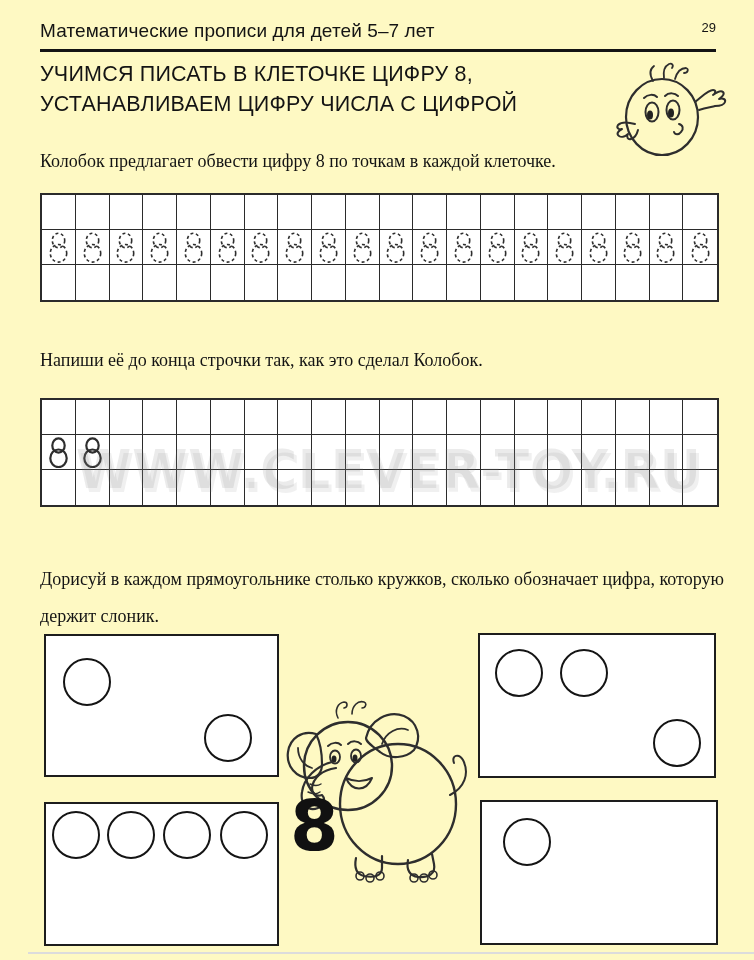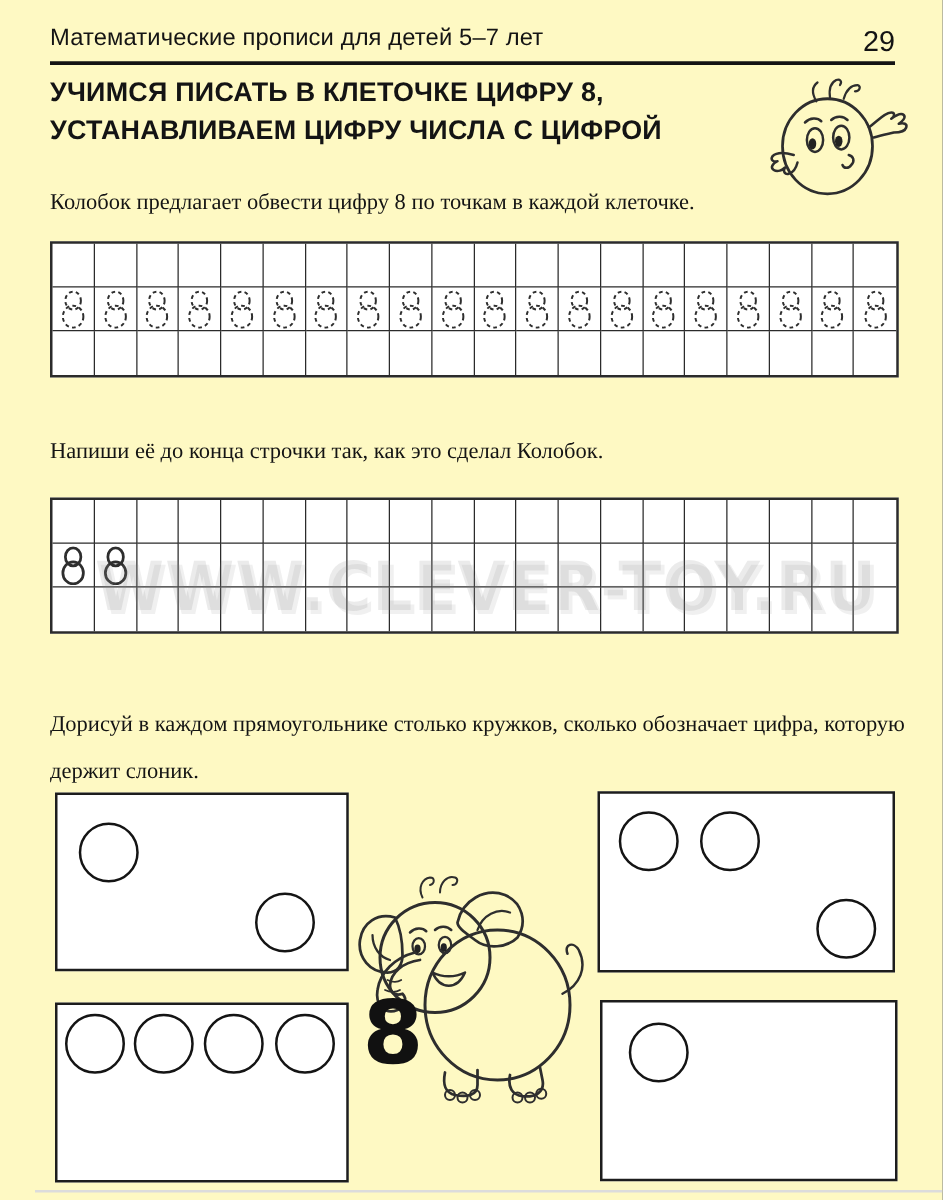--- a/index.html
+++ b/index.html
@@ -3,24 +3,24 @@
 <meta charset="utf-8">
 <style>
   html,body{margin:0;padding:0;background:#888;}
   .page{
     position:relative;width:754px;height:960px;background:#fef9c3;
     font-family:"Liberation Sans",sans-serif;color:#141414;overflow:hidden;
     margin:0 auto;
   }
   
   .header-title{position:absolute;left:40px;top:20px;font-size:19px;letter-spacing:.1px;}
-  .page-number{position:absolute;right:38px;top:20px;font-size:23px;}
+  .page-number{position:absolute;right:38px;top:20px;font-size:13px;}
   .header-rule{position:absolute;left:40px;top:49px;width:676px;height:2.6px;background:#141414;}
   
-  .lesson-title{position:absolute;left:40px;top:59px;font-size:21.5px;font-weight:bold;line-height:30px;letter-spacing:.2px;}
+  .lesson-title{position:absolute;left:40px;top:59px;font-size:21.5px;font-weight:normal;line-height:30px;letter-spacing:.2px;}
   
   .instr{position:absolute;left:40px;font-family:"Liberation Serif",serif;font-size:18px;color:#141414;}
   .instr-trace{top:151px;}
   .instr-write{top:350px;}
   .instr-circles{top:561px;width:706px;line-height:37px;}
   
   .wgrid{
     position:absolute;left:40px;width:675px;height:105px;
     border:2.2px solid #2b2b2b;display:grid;grid-template-rows:repeat(3,1fr);
     background:#fff;z-index:1;

